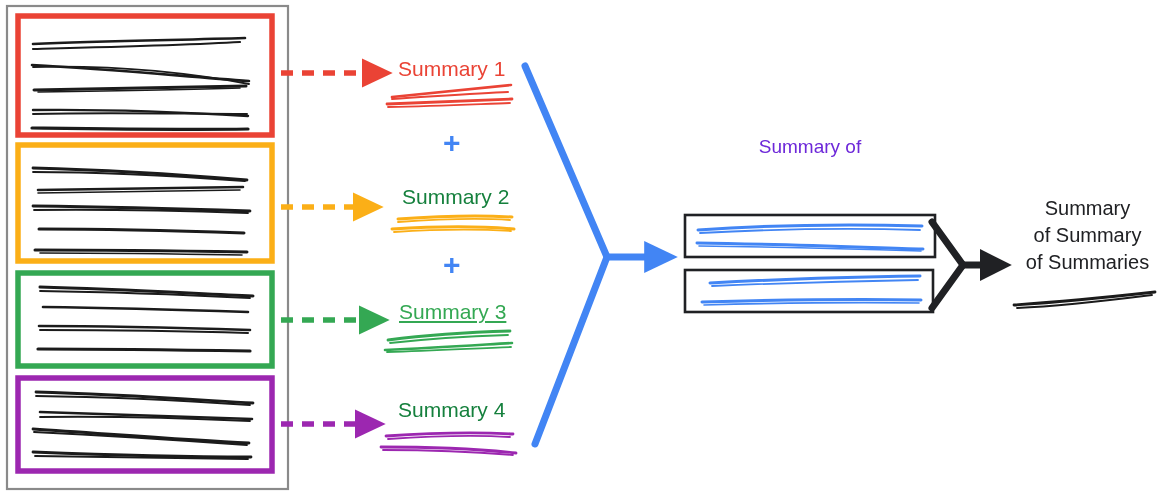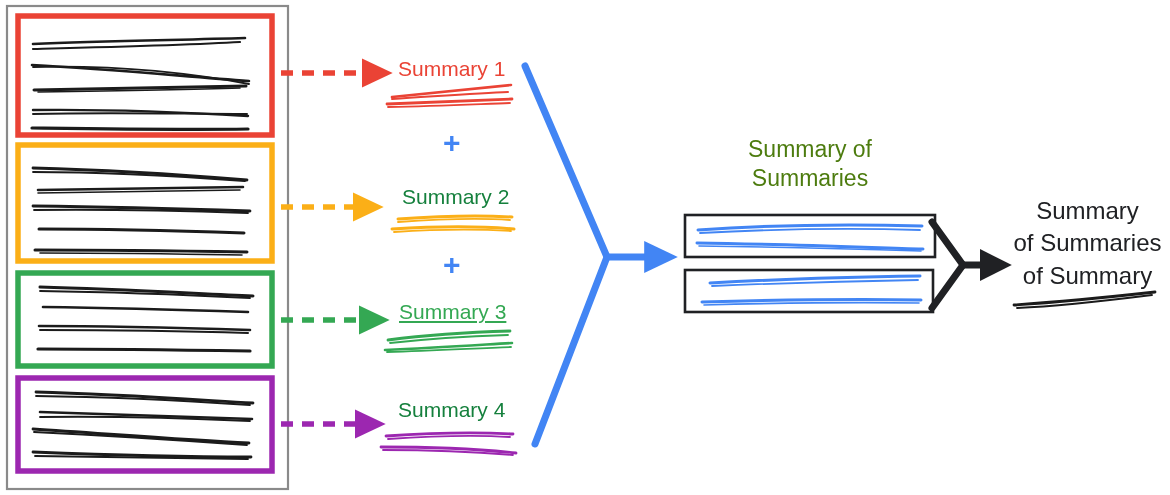--- a/index.html
+++ b/index.html
@@ -1,22 +1,22 @@
 <!DOCTYPE html>
 <html><head>
 <meta charset="utf-8">
 <style>
   html,body{margin:0;padding:0;background:#ffffff;}
   body{width:1170px;height:495px;font-family:"Liberation Sans",sans-serif;overflow:hidden;}
   #stage{position:relative;width:1170px;height:495px;background:#fff;}
   svg.layer{position:absolute;left:0;top:0;width:1170px;height:495px;}
   .lbl{position:absolute;white-space:nowrap;line-height:1.16;}
   .sum-lbl{font-size:21px;font-weight:400;}
-  .sos-lbl{font-size:23px;color:#4d7c0f;text-align:center;line-height:1.25;}
-  .final-lbl{font-size:24px;color:#202124;text-align:center;line-height:1.35;}
+  .sos-lbl{font-size:19px;color:#6d28d9;text-align:center;line-height:1.25;}
+  .final-lbl{font-size:20px;color:#202124;text-align:center;line-height:1.35;}
   .plus{position:absolute;color:#4285F4;font-size:30px;font-weight:700;line-height:1;}
 </style>
 </head>
 <body>
 
 <div id="stage">
 
   <svg class="layer" viewBox="0 0 1170 495">
     <defs>
       <marker id="ar-red" markerWidth="6" markerHeight="6" refX="4.2" refY="3" orient="auto">
@@ -171,22 +171,21 @@
   <div class="lbl sum-lbl" style="left:402px;top:185px;color:#15803d;">Summary 2</div>
 
   <div class="lbl plus" style="left:443px;top:250px;">+</div>
 
   <div class="lbl sum-lbl" style="left:399px;top:300px;color:#34A853;text-decoration:underline;">Summary 3</div>
 
   <div class="lbl sum-lbl" style="left:398px;top:398px;color:#15803d;">Summary 4</div>
 
   <div class="lbl sos-lbl" style="left:688px;top:135px;width:244px;">
     <div>Summary of</div>
-    <div>Summaries</div>
   </div>
 
   <div class="lbl final-lbl" style="left:1005px;top:195px;width:165px;">
     <div>Summary</div>
+    <div>of Summary</div>
     <div>of Summaries</div>
-    <div>of Summary</div>
   </div>
 
 </div>
 
 </body></html>

